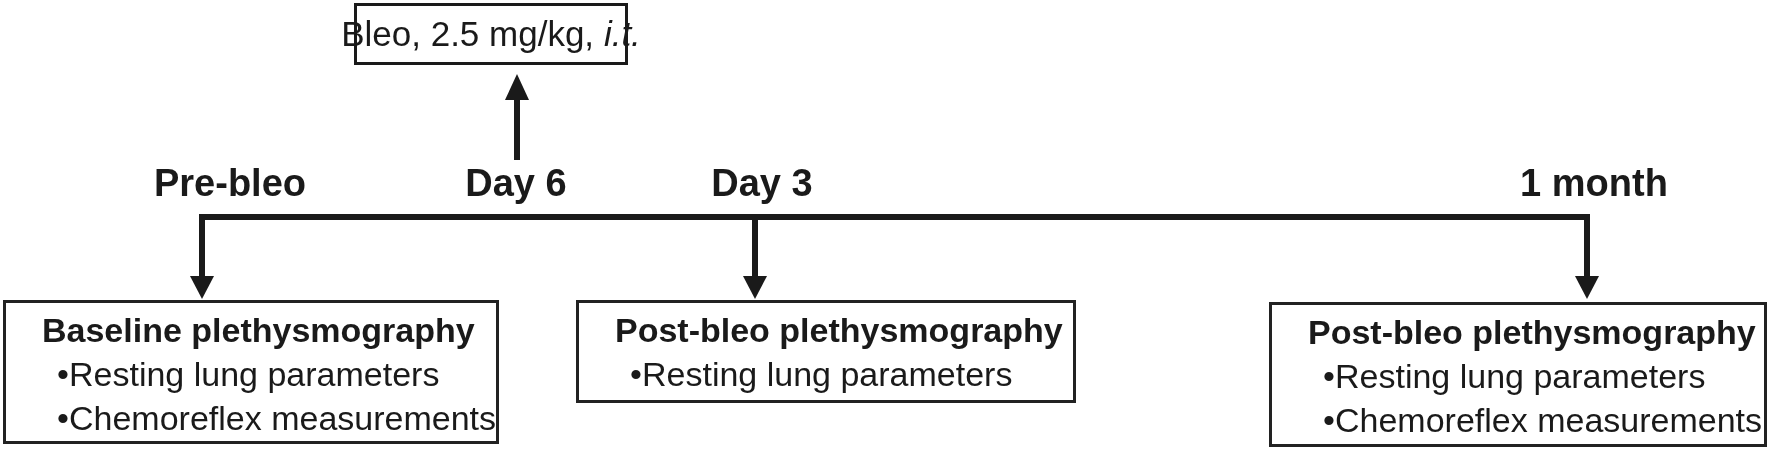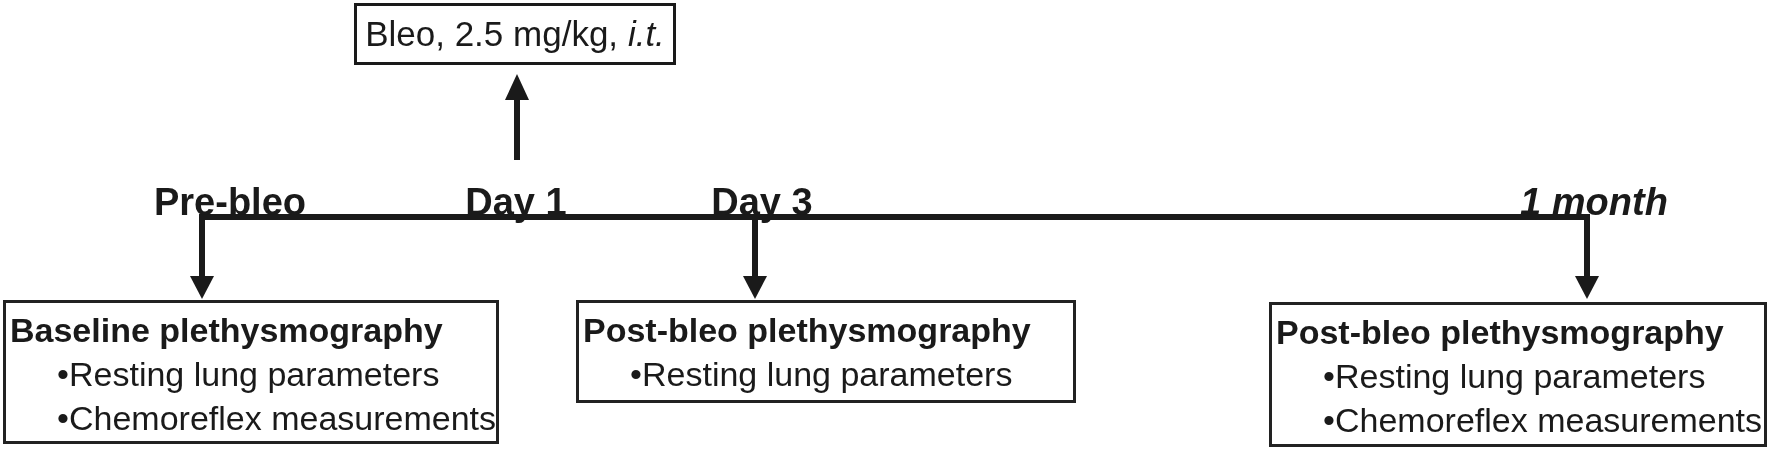--- a/index.html
+++ b/index.html
@@ -16,59 +16,59 @@
     position: absolute;
     left: 0; top: 0;
     width: 1772px; height: 452px;
   }
   .lines line { stroke: var(--ink, #1a1a1a); stroke-width: 6; fill: none; }
   .lines polygon { fill: var(--ink, #1a1a1a); stroke: none; }
 
   .injection-box {
     position: absolute;
     left: 354px; top: 3px;
-    width: 322px; height: 62px;
+    width: 274px; height: 62px;
     border: 3px solid var(--ink, #1a1a1a);
     box-sizing: border-box;
     display: flex;
     align-items: center;
     justify-content: center;
     font-size: 35px;
     white-space: nowrap;
   }
   .injection-box .route { font-style: italic; margin-left: 0.28em; text-align: center; }
 
   .tl-label {
     position: absolute;
-    top: 182px;
+    top: 163px;
     transform: translateX(-50%);
     font-size: 38px;
     font-weight: 700;
     line-height: 40px;
     white-space: nowrap;
   }
   .tl-label.pre-bleo  { left: 230px; }
   .tl-label.day-0     { left: 516px; }
   .tl-label.day-7     { left: 762px; }
-  .tl-label.one-month { left: 1594px; font-style: italic; }
+  .tl-label.one-month { left: 1594px; }
 
   .mbox {
     position: absolute;
     border: 3px solid var(--box-border, #222222);
     box-sizing: border-box;
     background: var(--bg, #ffffff);
     font-size: 34px;
     line-height: 44px;
     padding-top: 5px;
   }
   .mbox-1 { left: 3px;    top: 300px; width: 496px; height: 144px; }
   .mbox-2 { left: 576px;  top: 300px; width: 500px; height: 103px; }
   .mbox-3 { left: 1269px; top: 302px; width: 498px; height: 145px; }
 
-  .mbox-title { font-weight: 700; padding-left: 4px; white-space: nowrap; }
+  .mbox-title { font-weight: 700; padding-left: 36px; white-space: nowrap; }
   .bullet-row { display: flex; white-space: nowrap; text-align: right; }
   .bullet-marker { flex: 0 0 63px; padding-left: 24px; box-sizing: border-box; }
   .bullet-marker::before { content: "\2022"; }
 </style>
 </head>
 <body>
 
 <div class="canvas">
 
   <svg class="lines" viewBox="0 0 1772 452">
@@ -97,21 +97,21 @@
       <polygon points="1575,276 1599,276 1587,299"></polygon>
     </g>
   </svg>
 
   <div class="injection-box">
     <span>Bleo, 2.5 mg/kg,</span>
     <span class="route">i.t.</span>
   </div>
 
   <div class="tl-label pre-bleo">Pre-bleo</div>
-  <div class="tl-label day-0">Day 1</div>
+  <div class="tl-label day-0">Day 6</div>
   <div class="tl-label day-7">Day 3</div>
   <div class="tl-label one-month">1 month</div>
 
   <div class="mbox mbox-1">
     <div class="mbox-title">Baseline plethysmography</div>
     <div class="bullet-row">
       <span class="bullet-marker"></span>
       <span>Resting lung parameters</span>
     </div>
     <div class="bullet-row">

